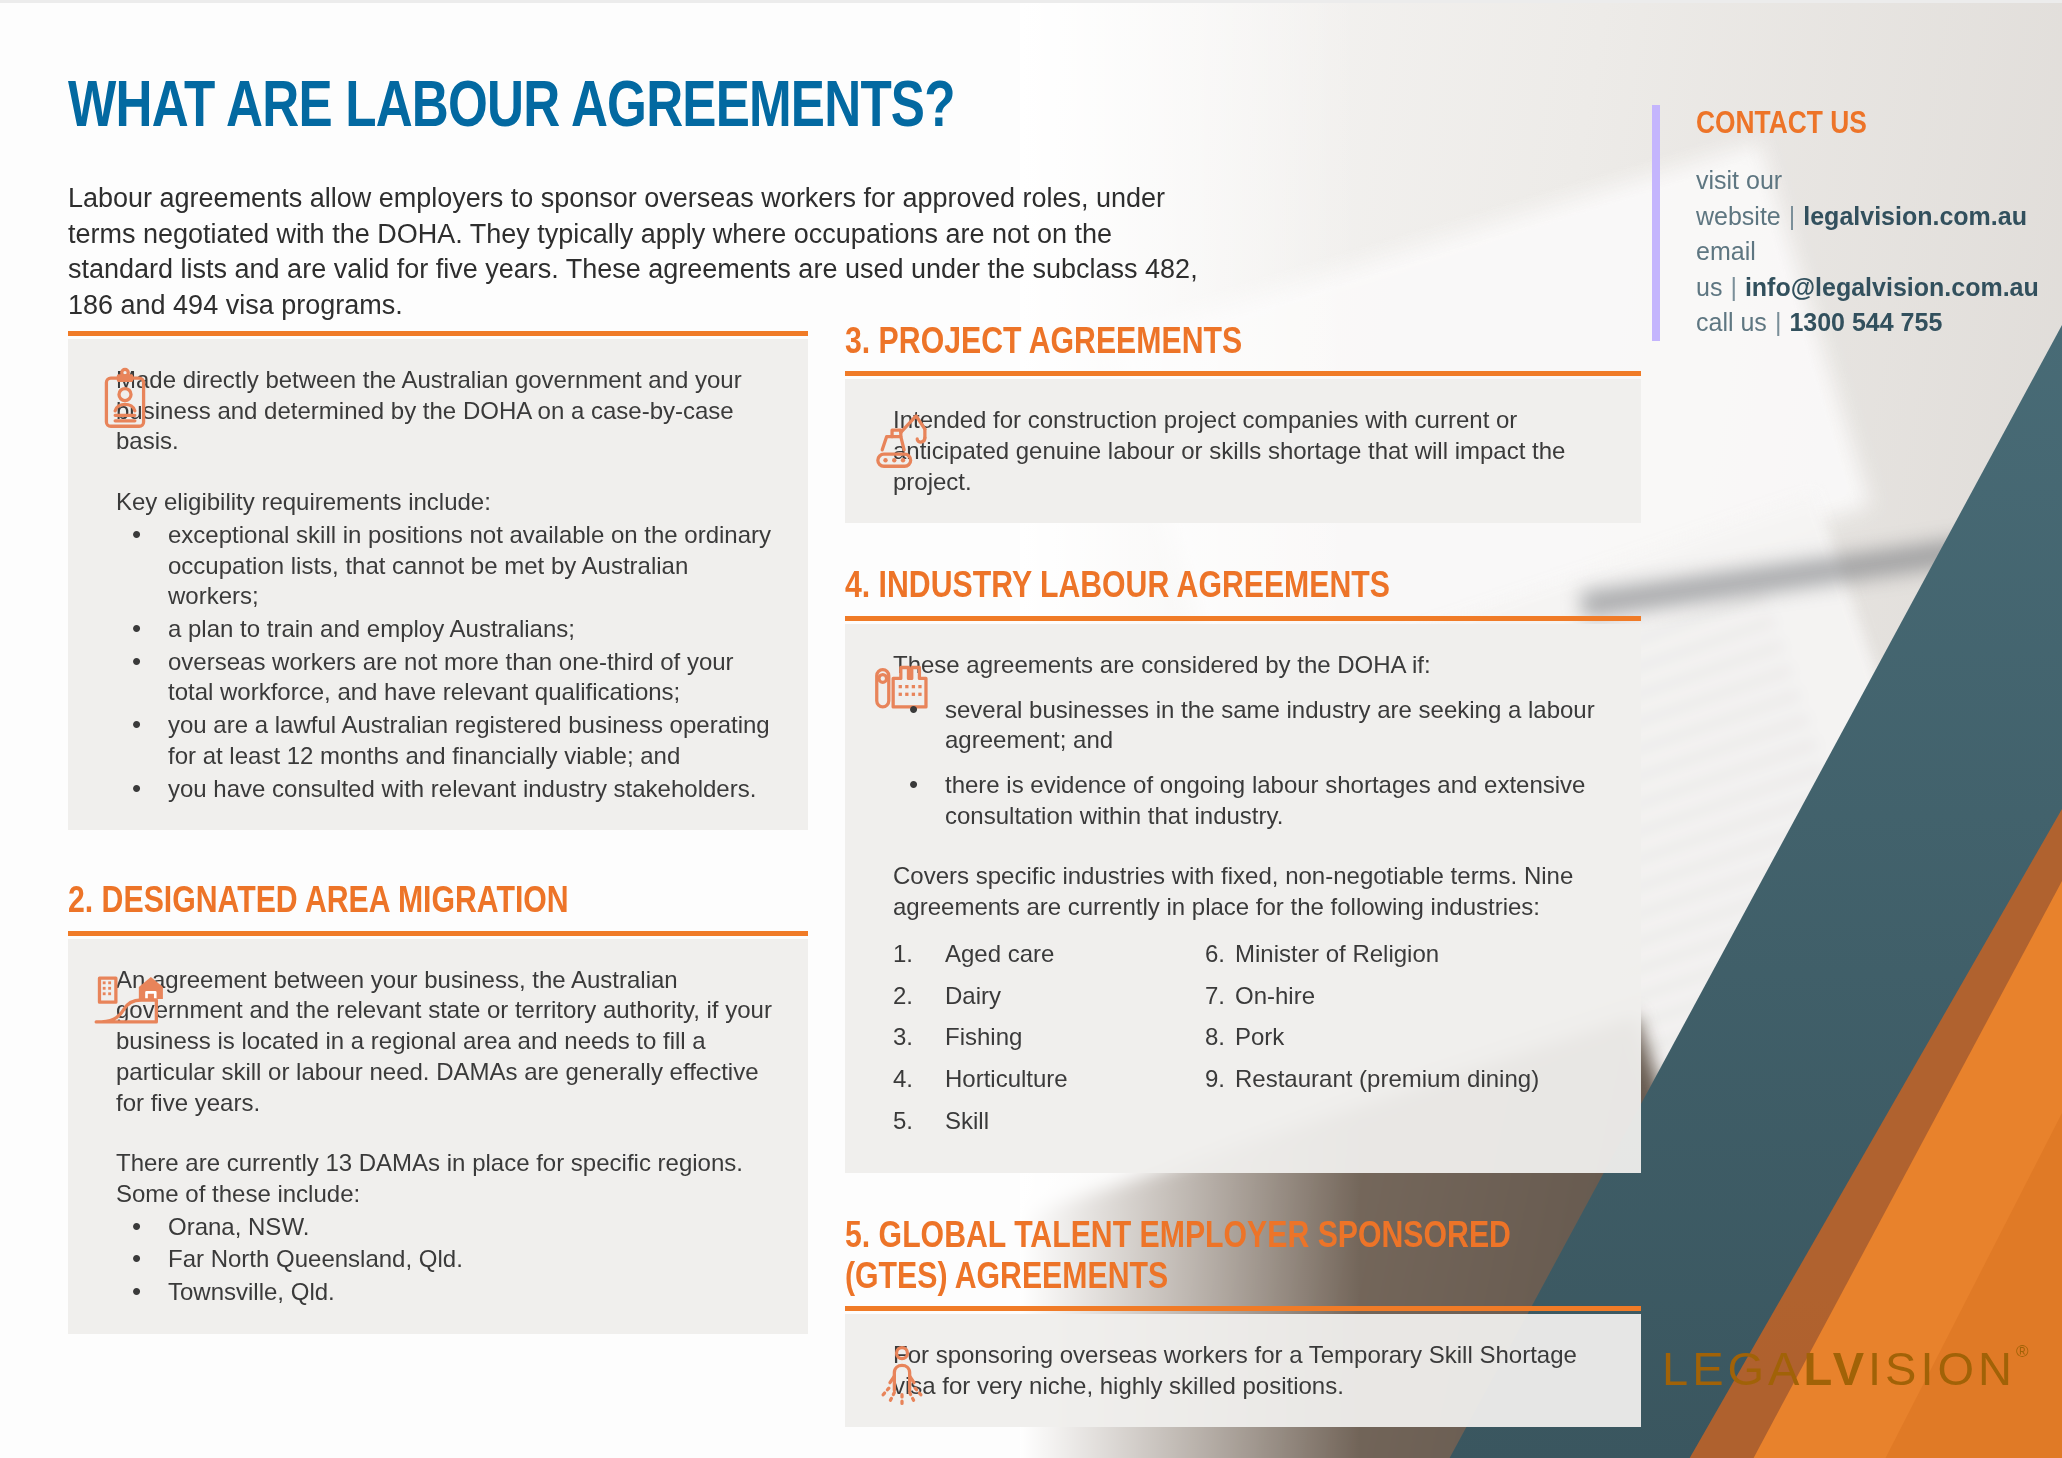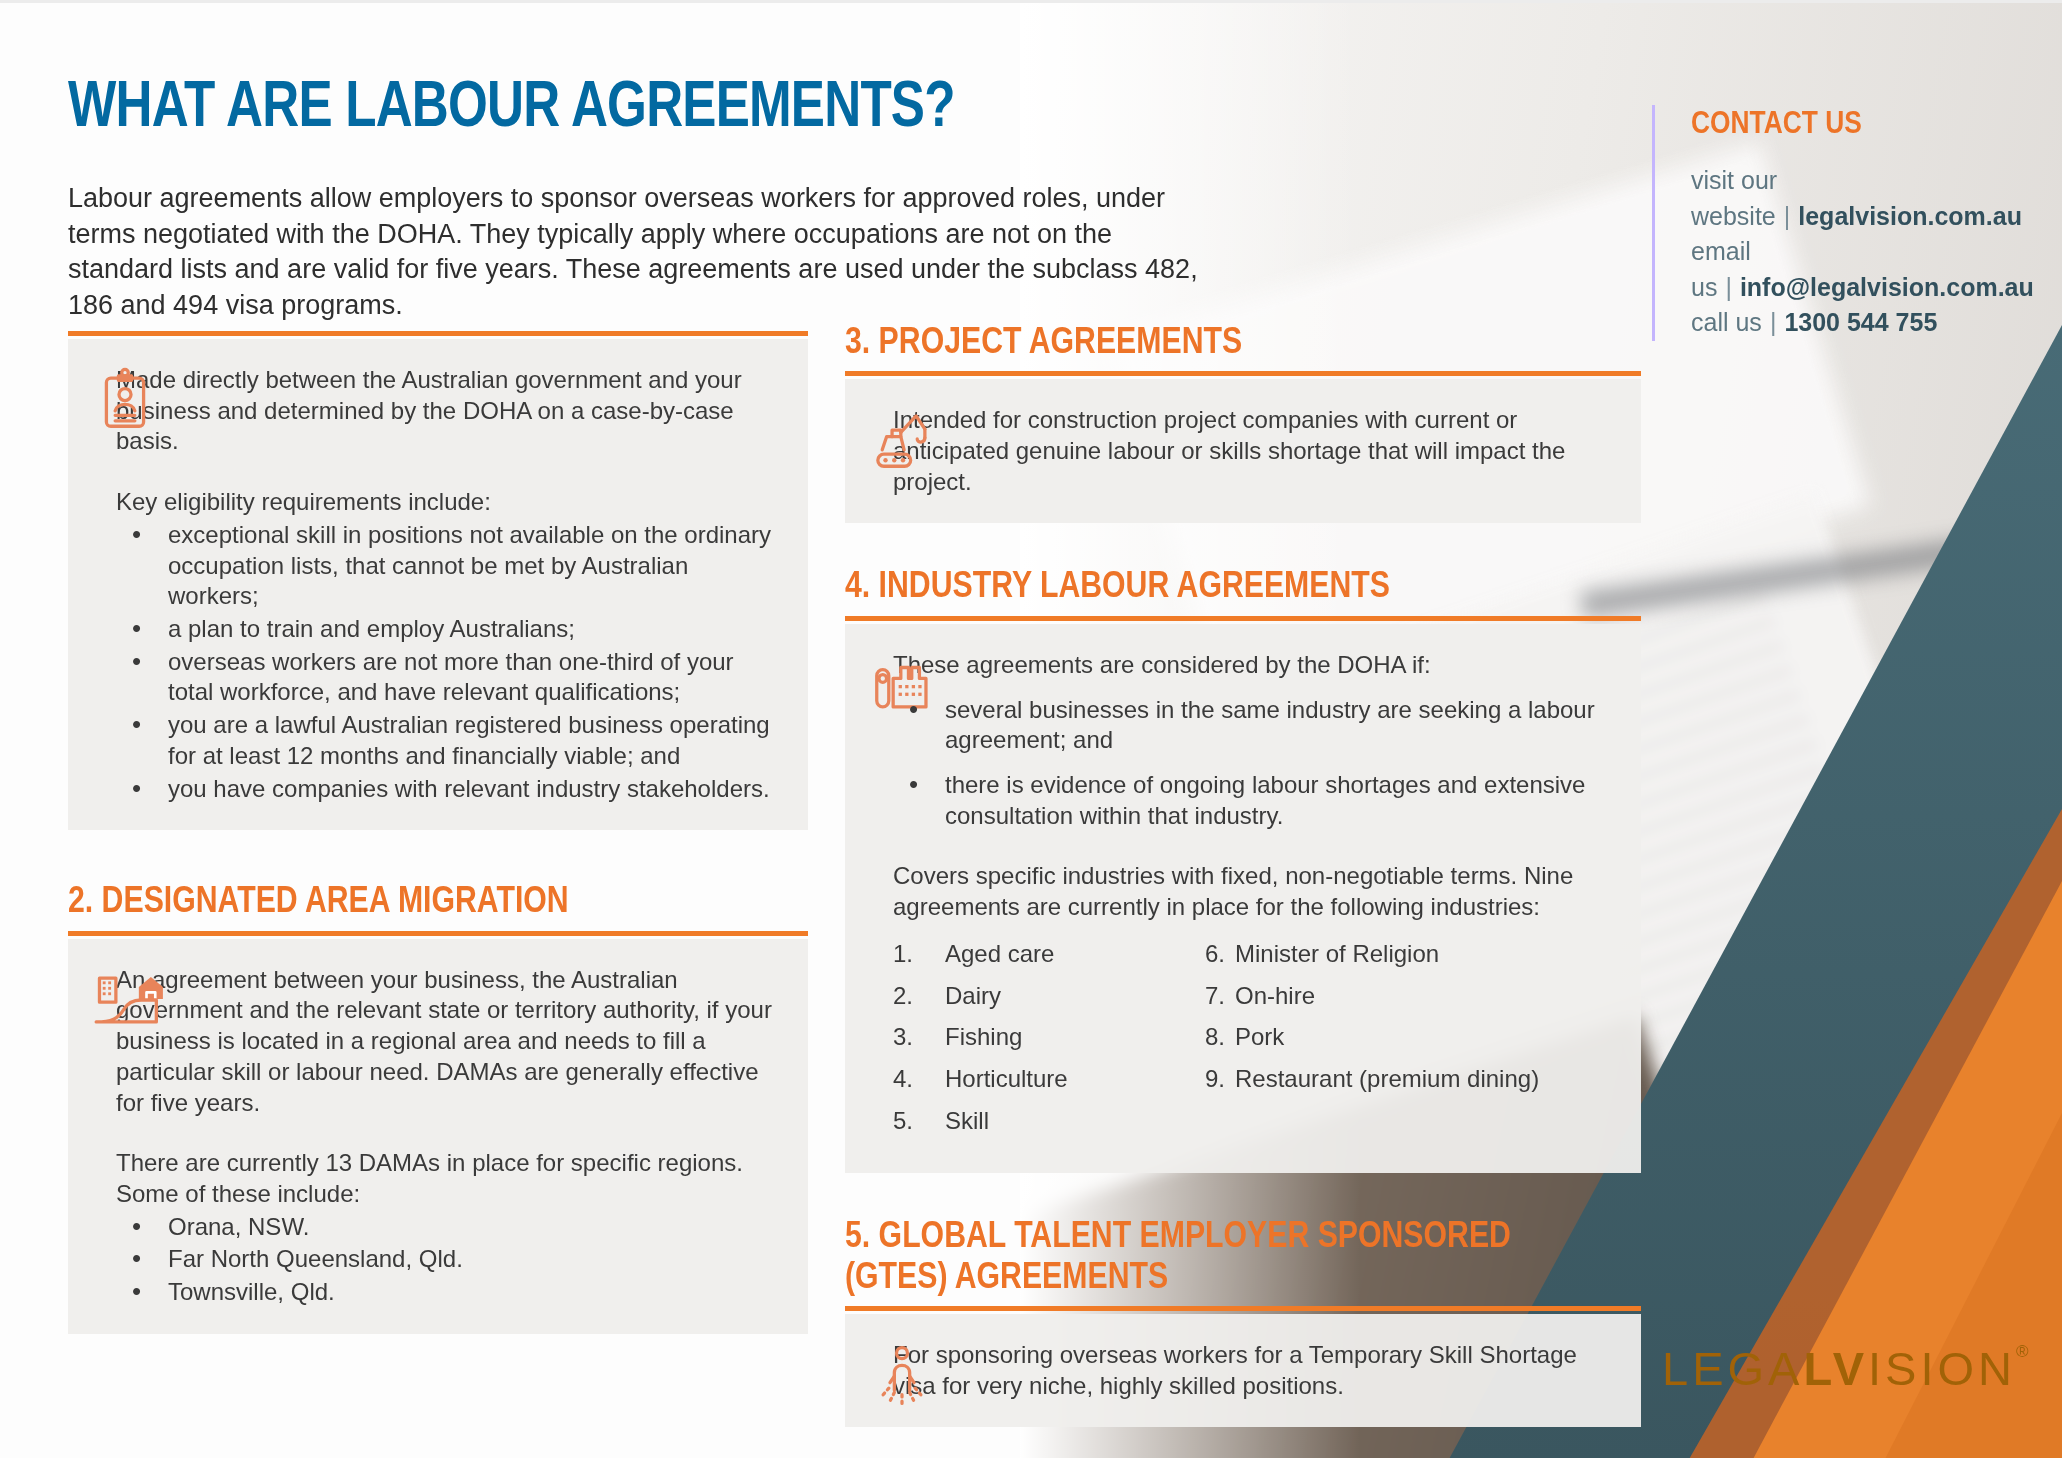--- a/index.html
+++ b/index.html
@@ -32,21 +32,21 @@
   
   .title { position:absolute; left:68px; top:64px; color:#0369a1; font-weight:700;
     font-size:64px; letter-spacing:-1px; white-space:nowrap; }
   .squeeze { display:inline-block; transform:scaleX(.8); transform-origin:0 50%; }
   .squeeze-blk { display:block; transform:scaleX(.84); transform-origin:0 50%; }
   .intro { position:absolute; left:68px; top:178px; width:1130px;
     font-size:27px; line-height:1.32; color:#2e2e2e; }
 
   
   .contact { position:absolute; left:1652px; top:102px; width:400px;
-    border-left:3px solid #c4b5fd; padding-left:36px; }
+    border-left:8px solid #c4b5fd; padding-left:36px; }
   .contact-h { color:#ED7428; font-weight:700; font-size:31px; margin-bottom:22px; white-space:nowrap; }
   .c-line { font-size:25px; line-height:1.42; color:#5e7681; }
   .c-sep { padding:0 8px; color:#7b8f99; }
   .c-value { color:#32505d; font-weight:700; }
 
   
   .col { position:absolute; top:318px; }
   .col-left  { left:68px;  width:740px; }
   .col-right { left:845px; width:796px; }
 
@@ -138,21 +138,21 @@
           </svg>
         </span>
         <p class="para">Made directly between the Australian government and your business and determined by the DOHA on a case-by-case basis.</p>
         <p class="lead">Key eligibility requirements include:</p>
         <ul class="blist">
 
         <li>exceptional skill in positions not available on the ordinary occupation lists, that cannot be met by Australian workers;</li>
             <li>a plan to train and employ Australians;</li>
             <li>overseas workers are not more than one-third of your total workforce, and have relevant qualifications;</li>
             <li>you are a lawful Australian registered business operating for at least 12 months and financially viable; and</li>
-            <li>you have companies with relevant industry stakeholders.</li>
+            <li>you have consulted with relevant industry stakeholders.</li>
           </ul>
       </div>
     </section>
 
     <section class="gap-sec">
       <h2 class="sec-h">
           <span class="squeeze-blk">2. DESIGNATED AREA MIGRATION</span>
         </h2>
       <div class="sec-rule"></div>
       <div class="box mt">

